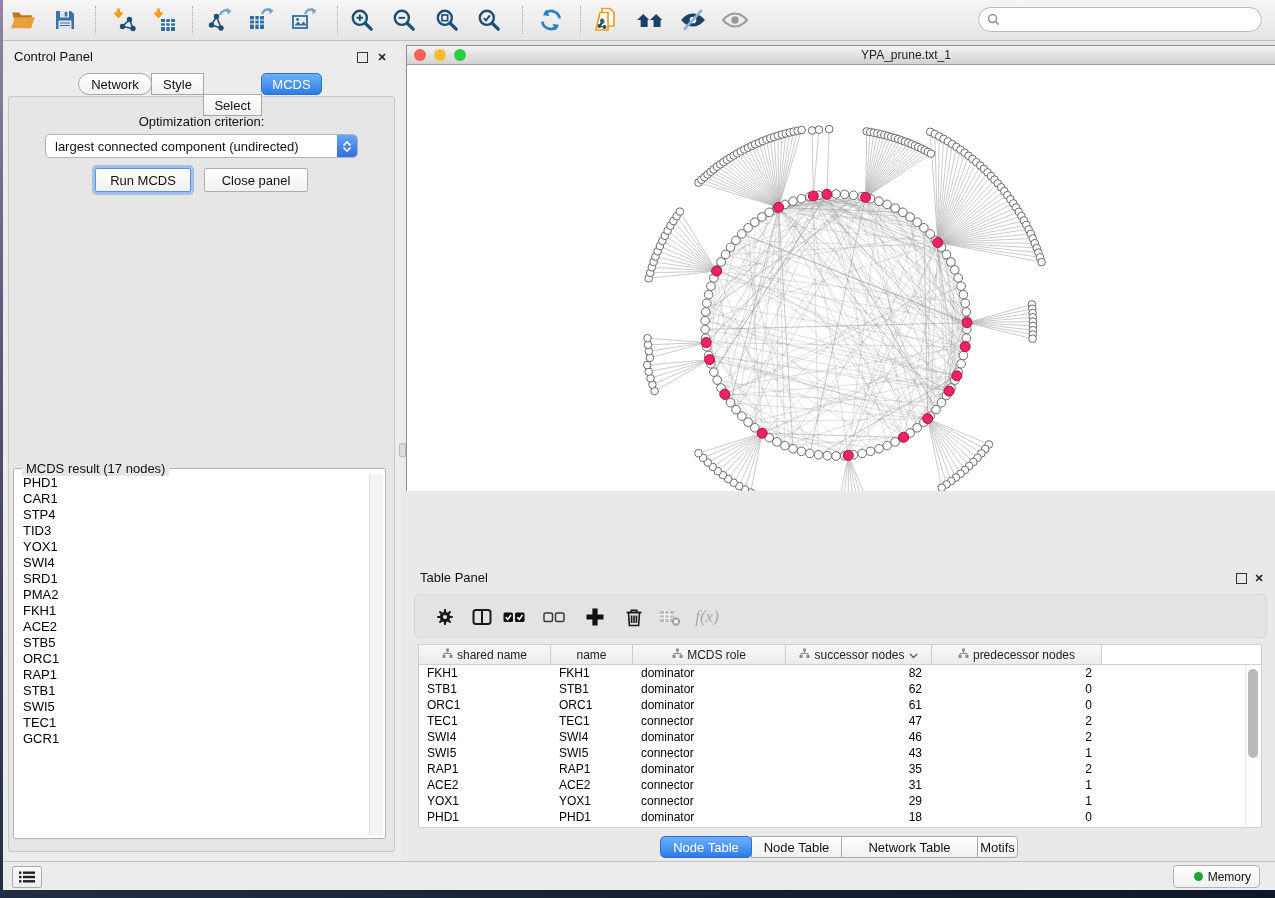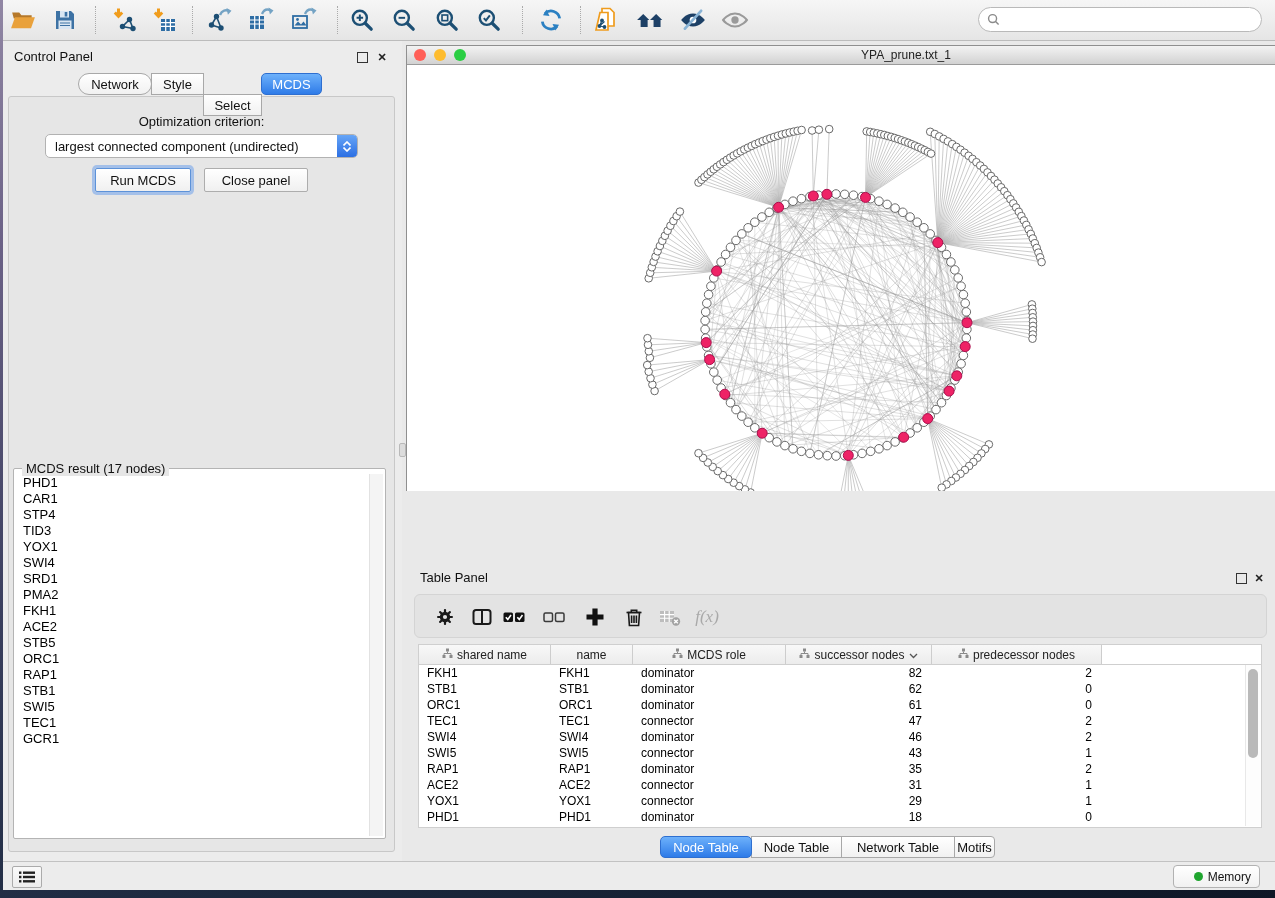--- a/index.html
+++ b/index.html
@@ -1177,21 +1177,21 @@
             </div>
           </div>
         <div class="tscroll">
             <div class="tthumb"></div>
           </div>
       </div>
 
       <div class="seg-row" style="left:254px;top:271px" id="tp-tabs">
           <div class="seg sel" style="width: 92px;">Node Table</div>
           <div class="seg" style="width: 91px;">Node Table</div>
-          <div class="seg" style="width: 114px;">Network Table</div>
+          <div class="seg" style="width: 137px;">Network Table</div>
           <div class="seg" style="width: 41px;">Motifs</div>
         </div>
     </div>
   </div>
 
   <div class="status-bar">
     <div class="list-btn">
       <svg width="16" height="12" viewBox="0 0 16 12">
           <g fill="#222">
             <rect x="0" y="0.5" width="2.4" height="2.4"></rect>

